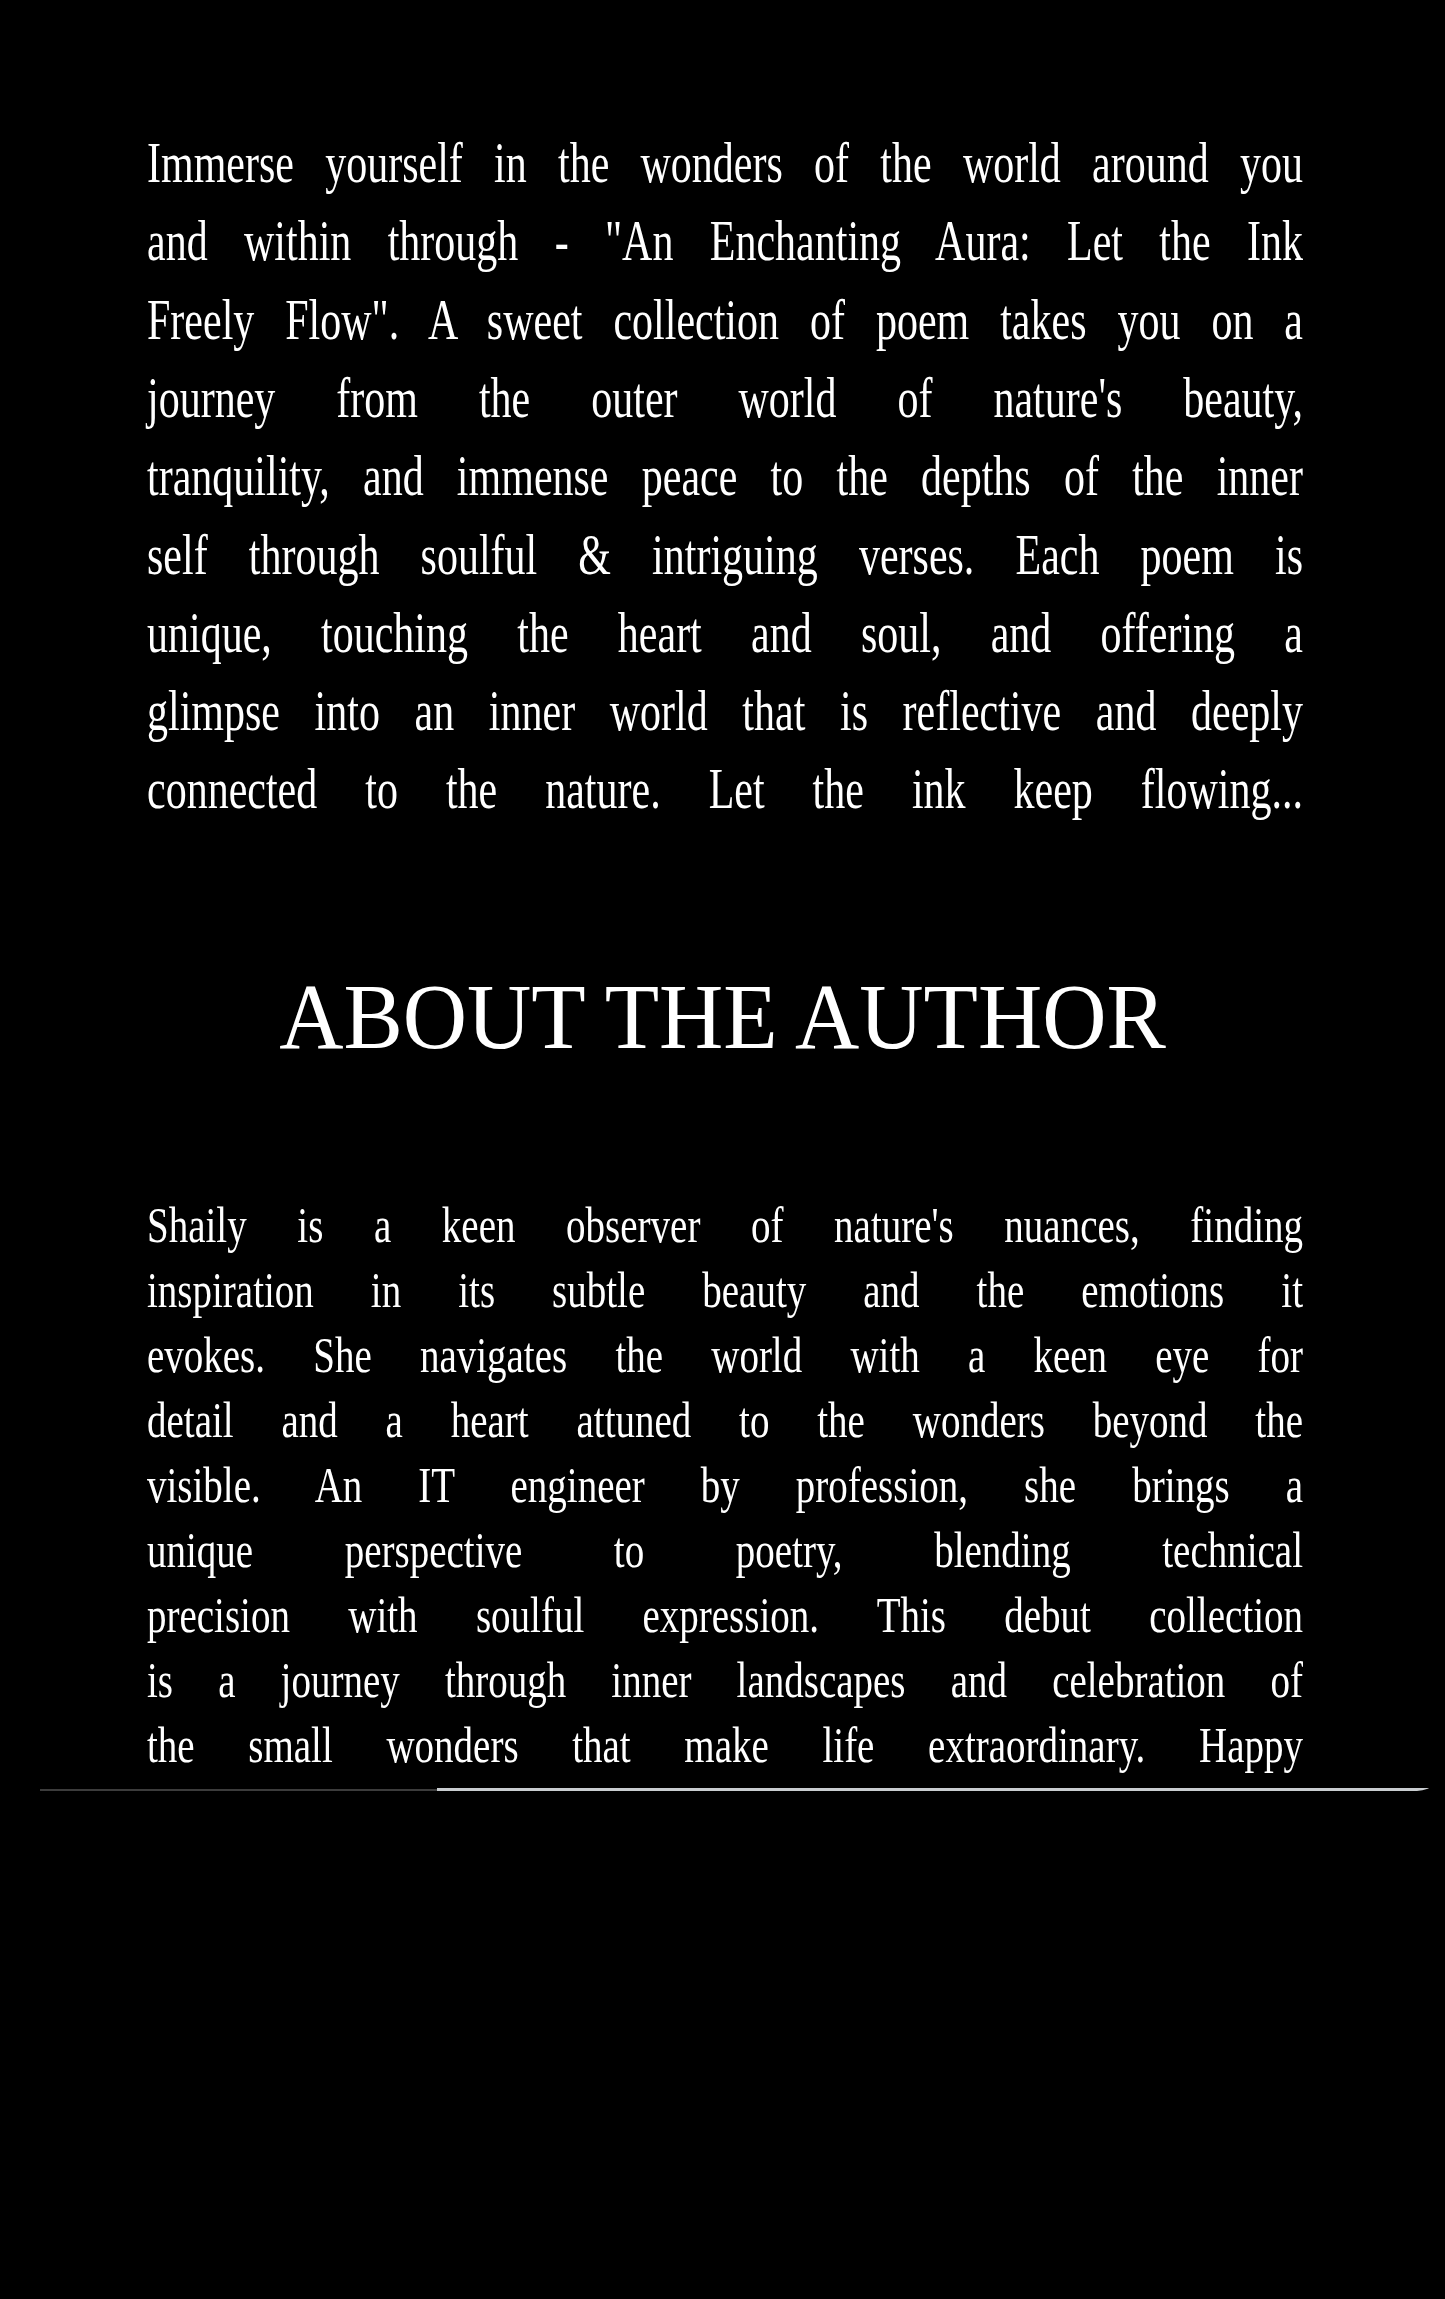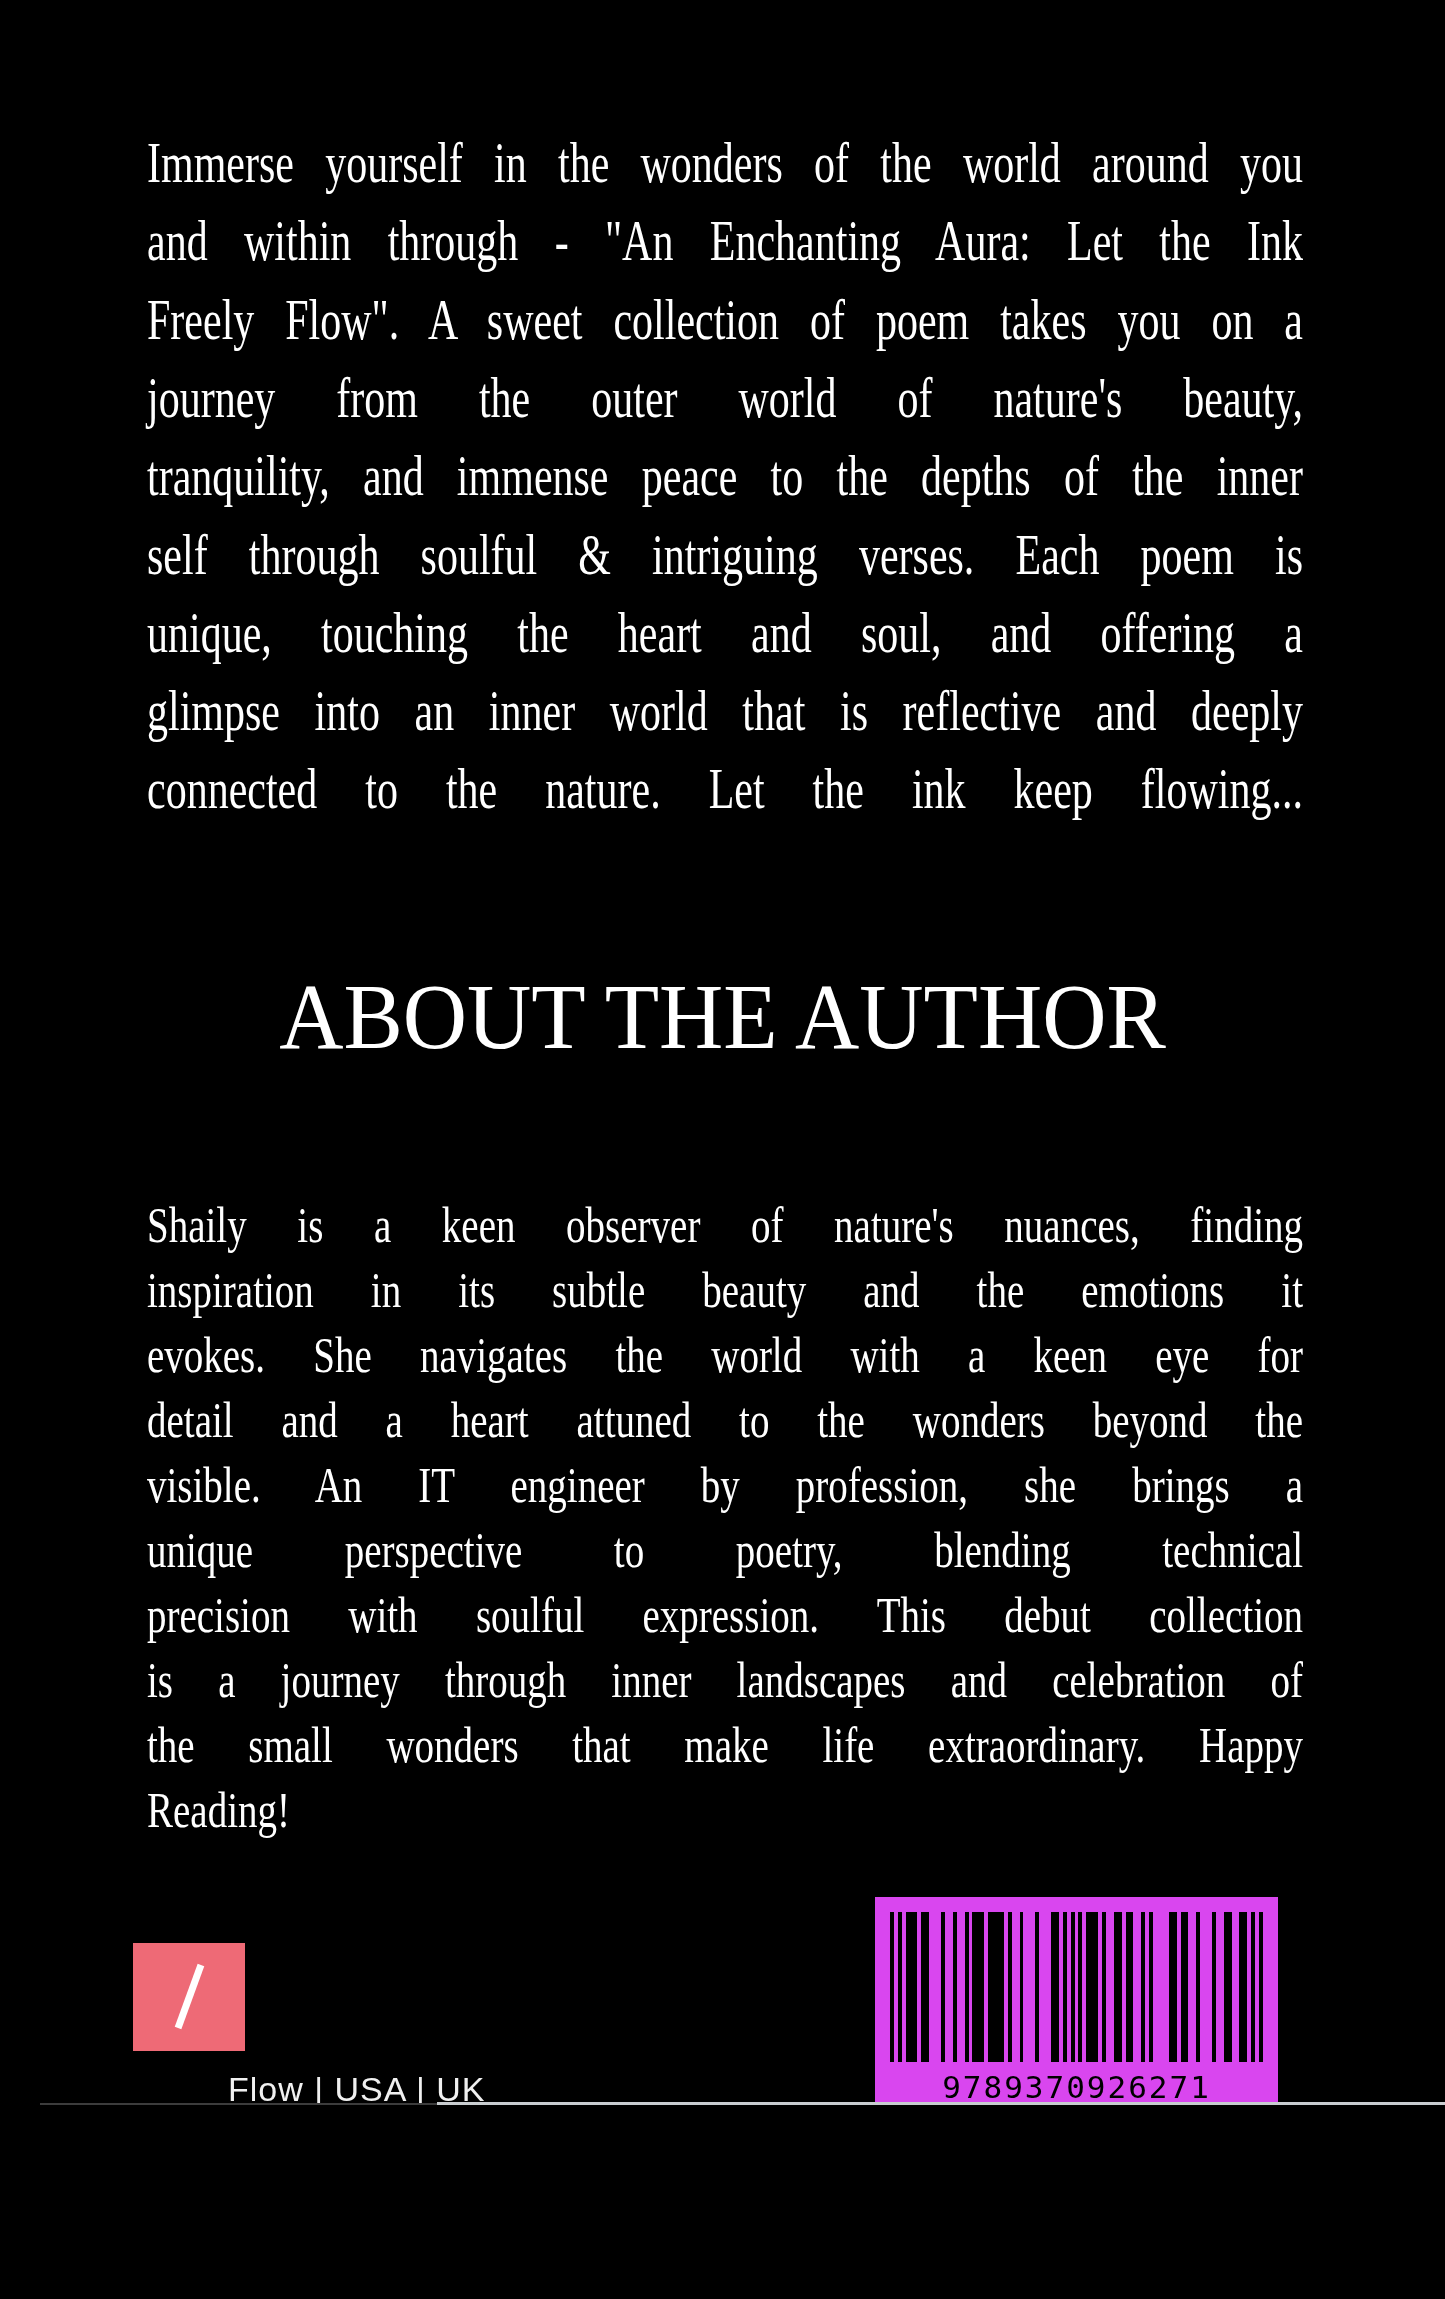--- a/index.html
+++ b/index.html
@@ -1,21 +1,22 @@
 <!DOCTYPE html>
 <html><head>
 <meta charset="utf-8">
 <style>
   html,body{margin:0;padding:0;background:#000;}
   .cover{
     position:relative;
-    width:1445px;height:2105px;
+    width:1445px;height:1791px;
     background:#000;
     overflow:hidden;
     font-family:"Liberation Serif", serif;
+    border-radius:28px;
   }
   .para{
     position:absolute;
     color:#ffffff;
     left:147px;
     width:1156px;
   }
   .para .line{
     text-align:justify;
     text-align-last:justify;

